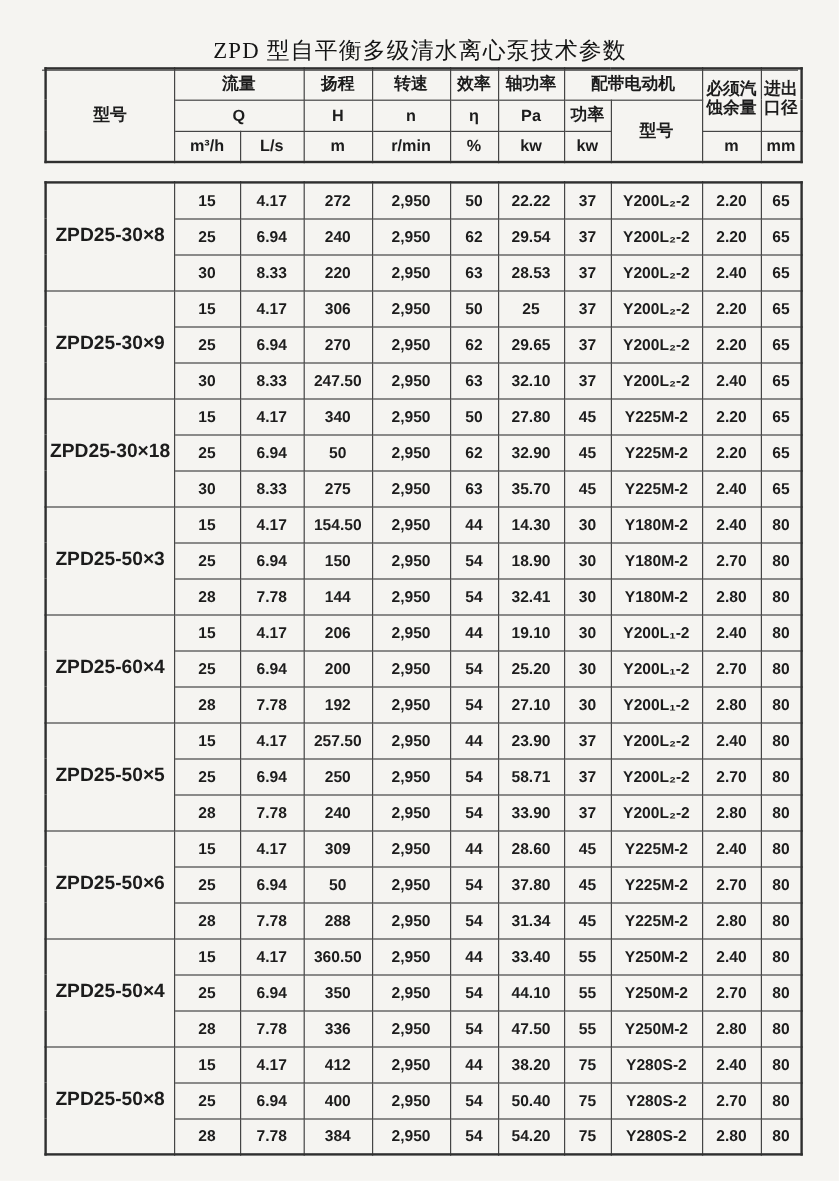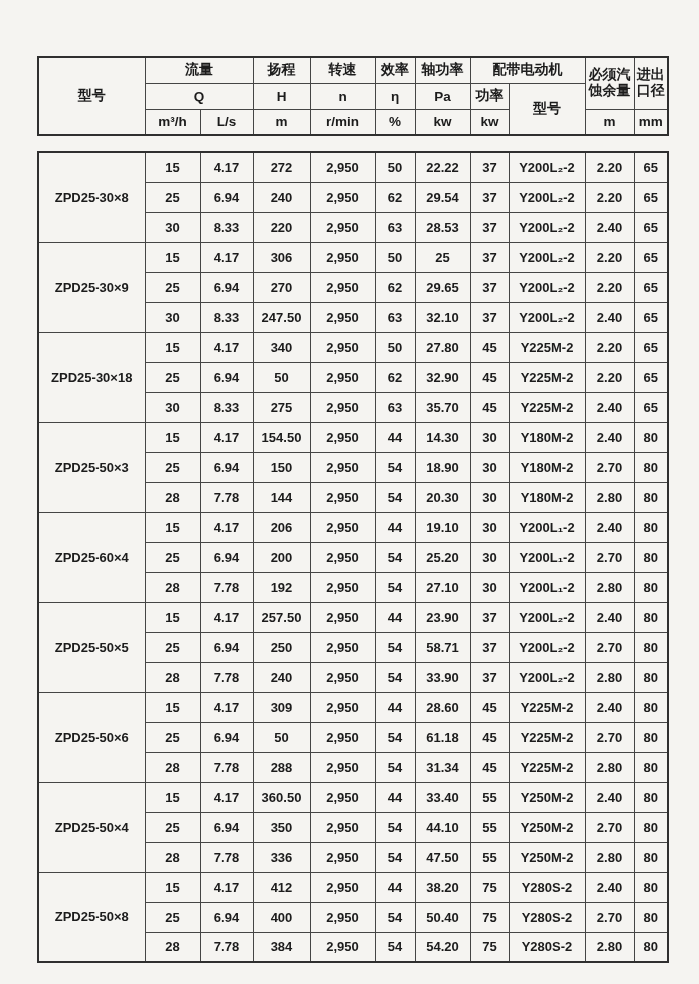--- a/index.html
+++ b/index.html
@@ -48,27 +48,28 @@
     margin-top:34px;
   }
   .hdr-tbl td.cn .ln{display:block;line-height:16px;}
   .hdr-tbl td.sym{
     font-family:"Liberation Sans","DejaVu Sans",sans-serif;
     font-size:13.5px;
     font-weight:700;
   }
   .body-tbl{position:absolute;top:151px;left:37px;}
   .body-tbl tr{height:30px;}
-  .body-tbl td.model{font-size:13px;}
+  .body-tbl td.model{font-size:16px;}
 </style>
 </head>
 <body>
 
 <div class="page">
 
+  <div class="title">ZPD 型自平衡多级清水离心泵技术参数</div>
 
   <table class="tbl hdr-tbl">
     <colgroup>
       <col style="width:107px">
         <col style="width:55px">
         <col style="width:53px">
       <col style="width:57px">
         <col style="width:65px">
         <col style="width:40px">
       <col style="width:55px">
@@ -268,21 +269,21 @@
           <td>Y180M-2</td>
           <td>2.70</td>
           <td>80</td>
         </tr>
         <tr>
           <td>28</td>
           <td>7.78</td>
           <td>144</td>
           <td>2,950</td>
           <td>54</td>
-          <td>20.30</td>
+          <td>32.41</td>
           <td>30</td>
           <td>Y180M-2</td>
           <td>2.80</td>
           <td>80</td>
         </tr>
         <tr>
           <td rowspan="3" class="model">ZPD25-60×4</td>
           <td>15</td>
           <td>4.17</td>
           <td>206</td>
@@ -367,21 +368,21 @@
           <td>Y225M-2</td>
           <td>2.40</td>
           <td>80</td>
         </tr>
         <tr>
           <td>25</td>
           <td>6.94</td>
           <td>50</td>
           <td>2,950</td>
           <td>54</td>
-          <td>61.18</td>
+          <td>37.80</td>
           <td>45</td>
           <td>Y225M-2</td>
           <td>2.70</td>
           <td>80</td>
         </tr>
         <tr>
           <td>28</td>
           <td>7.78</td>
           <td>288</td>
           <td>2,950</td>

